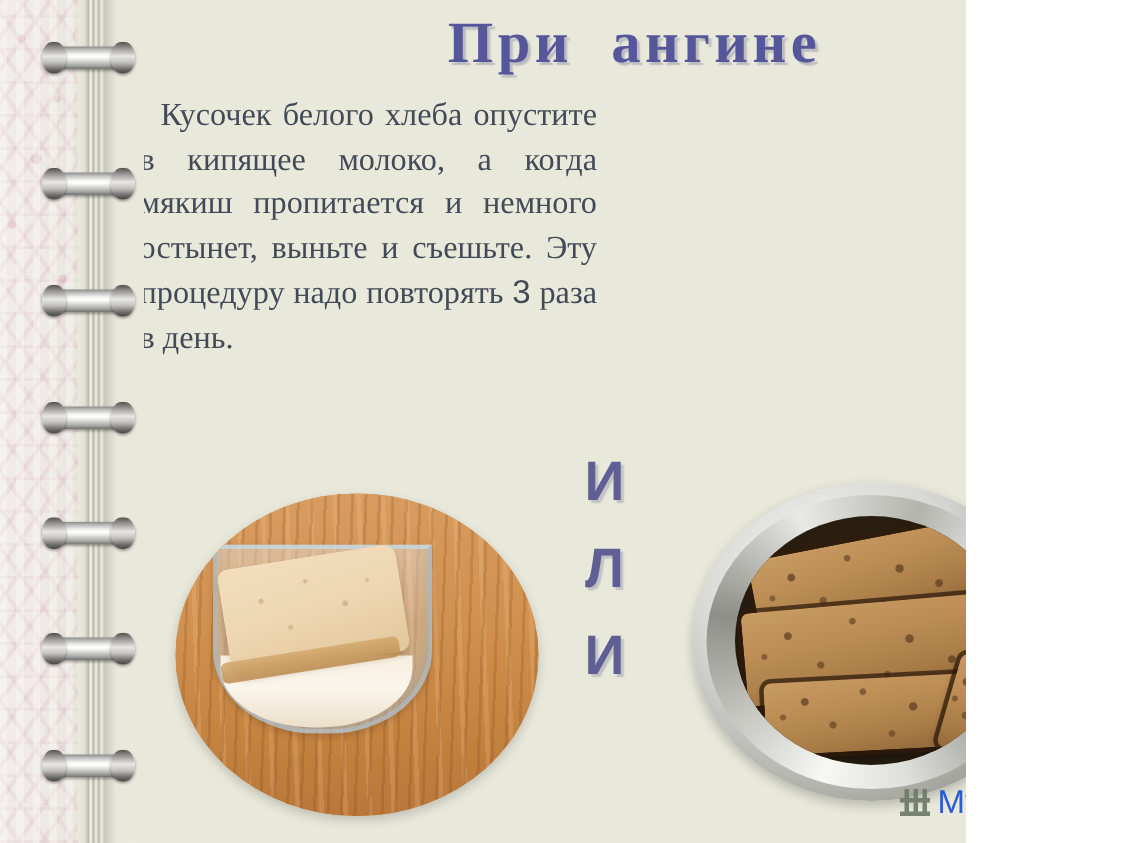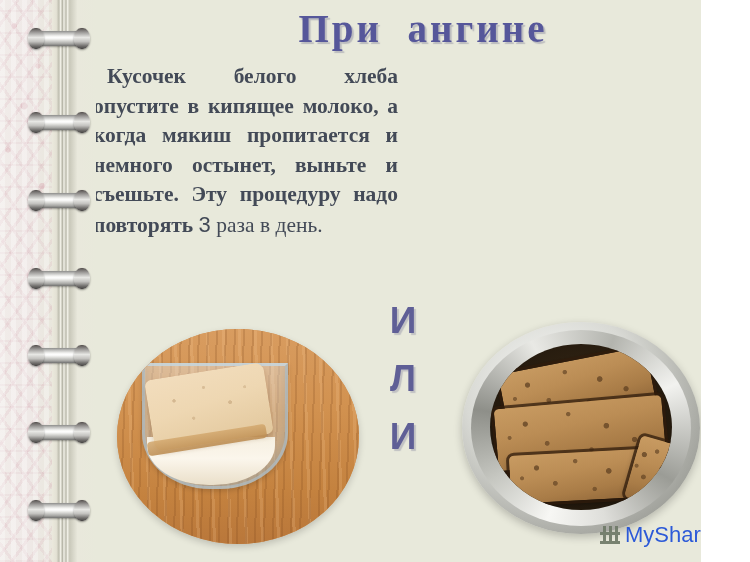--- a/index.html
+++ b/index.html
@@ -2,21 +2,21 @@
 <html><head>
 <meta charset="utf-8">
 <style>
   html, body {
     margin: 0;
     padding: 0;
     background: #ffffff;
   }
   #slide {
     position: relative;
-    width: 701px;
+    width: 644px;
     height: 562px;
     overflow: hidden;
     background: #e8e9db;
     font-family: "Liberation Serif", serif;
   }
 
   
   #binder {
     position: absolute;
     left: 0; top: 0;
@@ -116,21 +116,21 @@
     position: absolute;
     color: #434a57;
     font-family: "Liberation Serif", serif;
     font-size: 21.5px;
     line-height: 29.5px;
     text-align: justify;
     text-justify: inter-word;
   }
   #col-left  { left: 93px; top: 62px; width: 305px; }
   #col-right { left: 428px; top: 62px; width: 310px; }
-  .col .lead { padding-left: 14px; font-weight: bold; }
+  .col .lead { padding-left: 14px; }
   .num {
     font-family: "Liberation Sans", sans-serif;
     font-size: 22px;
   }
 
   
   #ili {
     position: absolute;
     left: 378px; top: 292px;
     width: 50px;

